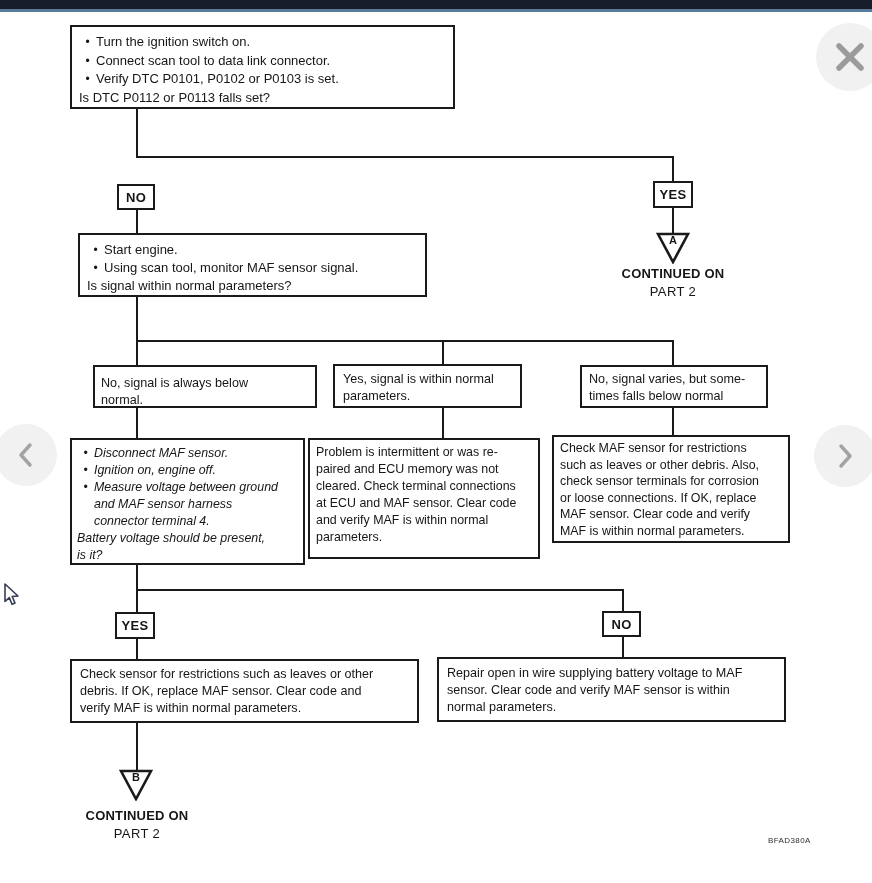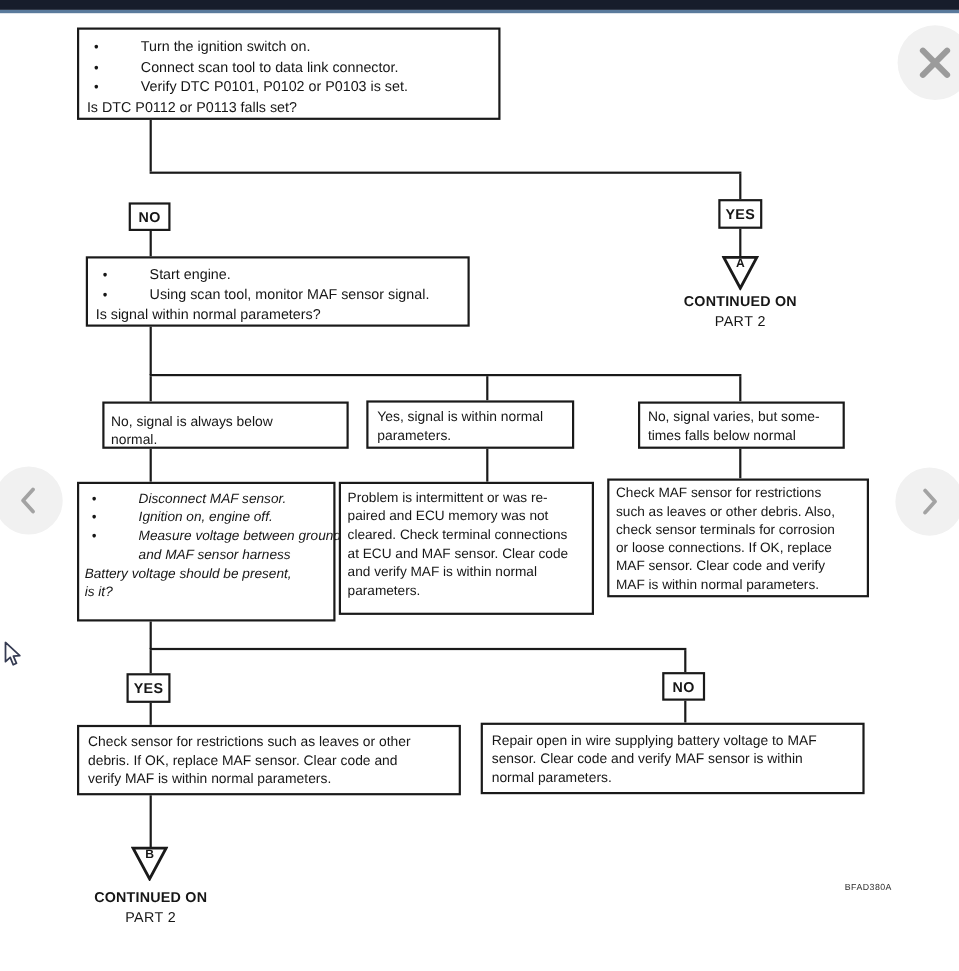--- a/index.html
+++ b/index.html
@@ -14,21 +14,21 @@
   .nav-circle{position:absolute;border-radius:50%;background:#f1f1f1;display:flex;
     align-items:center;justify-content:center;border:none;cursor:pointer;padding:0;}
   
   .fc-box{position:absolute;border:2px solid #1a1a1a;background:#fff;box-sizing:border-box;}
   .vl,.hl{position:absolute;background:#1a1a1a;}
   .decision{display:flex;align-items:center;justify-content:center;
     font-weight:bold;font-size:13px;letter-spacing:.3px;}
   .txt{font-size:12.6px;line-height:17px;}
   .pad{padding:6px 8px 4px 7px;}
   .lines div{white-space:nowrap;}
-  .brow{display:flex;gap:32px;}
+  .brow{display:flex;}
   .dot{flex:0 0 17px;text-align:center;}
   .dot::before{content:"•";font-size:12px;}
   .cont-caption{position:absolute;width:140px;text-align:center;font-size:13px;line-height:16px;}
   .cont-caption .c1{font-weight:bold;letter-spacing:.2px;}
   .cont-caption .c2{margin-top:2px;letter-spacing:.4px;}
   .tri-wrap{position:absolute;width:34px;height:32px;}
   .tri-letter{position:absolute;left:0;top:2px;width:34px;text-align:center;
     font-size:11px;font-weight:bold;}
   .figref{position:absolute;font-size:8px;letter-spacing:.4px;color:#2e2e2e;}
 </style>
@@ -167,20 +167,21 @@
         <span class="dot"></span>
         <div class="lines">
             <div>Ignition on, engine off.</div>
           </div>
       </div>
       <div class="brow">
         <span class="dot"></span>
         <div class="lines">
             <div>Measure voltage between ground</div>
             <div>and MAF sensor harness</div>
+            <div>connector terminal 4.</div>
           </div>
       </div>
       <div class="lines">
           <div>Battery voltage should be present,</div>
           <div>is it?</div>
         </div>
     </div>
 
     <div class="fc-box txt" style="left:308px;top:438px;width:232px;height:121px;padding:4px 20px 4px 6px;font-size:12.4px;">
       <div class="lines">
@@ -239,20 +240,20 @@
       <svg width="34" height="32" viewBox="0 0 34 32">
         <polygon points="2,2 32,2 17,30" fill="#ffffff" stroke="#1a1a1a" stroke-width="2.6"></polygon>
       </svg>
       <span class="tri-letter">B</span>
     </div>
     <div class="cont-caption" style="left:67px;top:808px;">
       <div class="c1">CONTINUED ON</div>
       <div class="c2">PART 2</div>
     </div>
 
-    <div class="figref" style="left:748px;top:802px;padding-left:20px;">BFAD380A</div>
+    <div class="figref" style="left:748px;top:836px;padding-left:20px;">BFAD380A</div>
   </div>
 
   <svg style="position:absolute;left:3px;top:583px;" width="18" height="24" viewBox="0 0 18 24">
     <path d="M2 1 L2 18.5 L6.3 14.6 L9 21.3 L12 20 L9.2 13.5 L15 13 Z" fill="#fdfdfd" stroke="#353b52" stroke-width="1.6" stroke-linejoin="round"></path>
   </svg>
 
 </div>
 
 </body></html>

